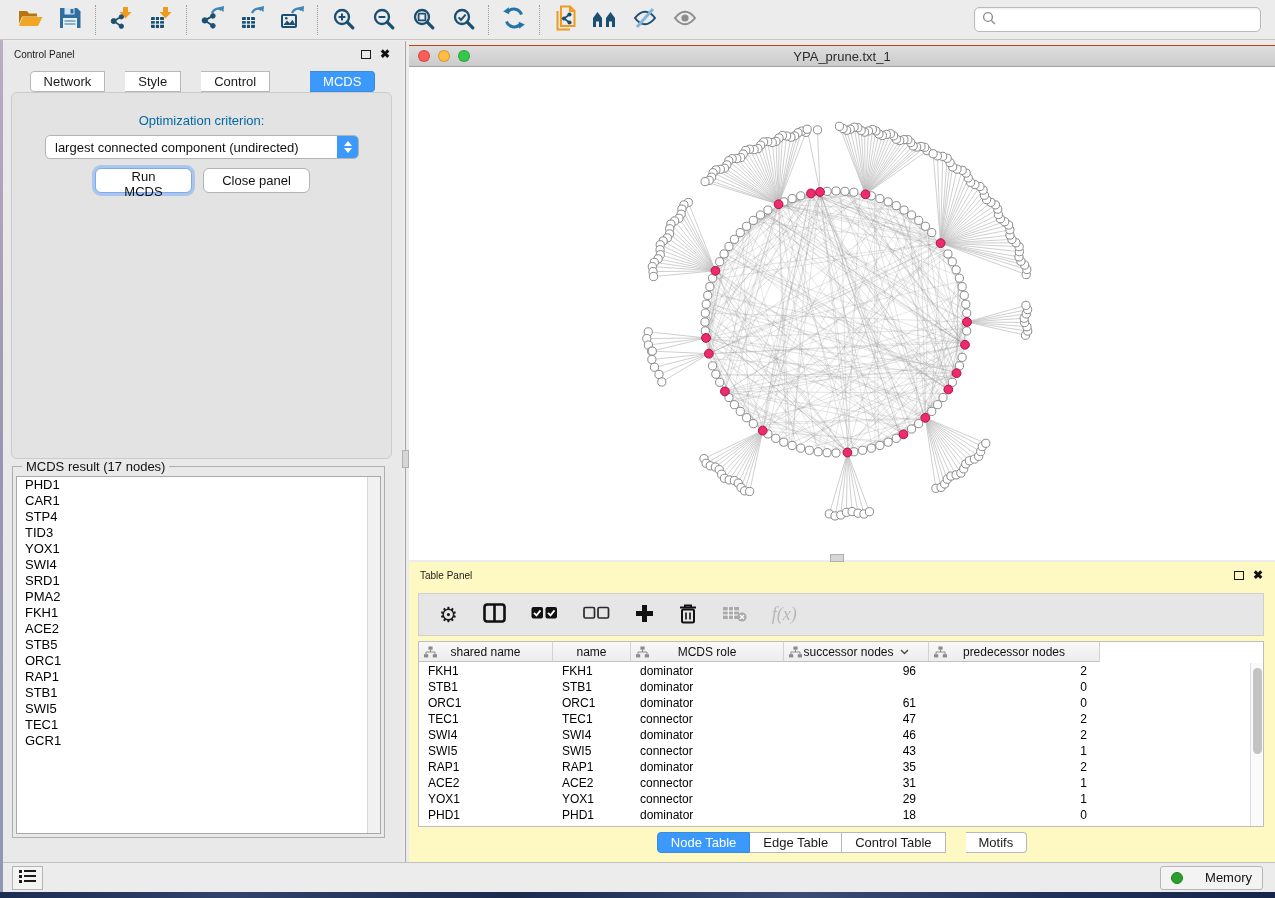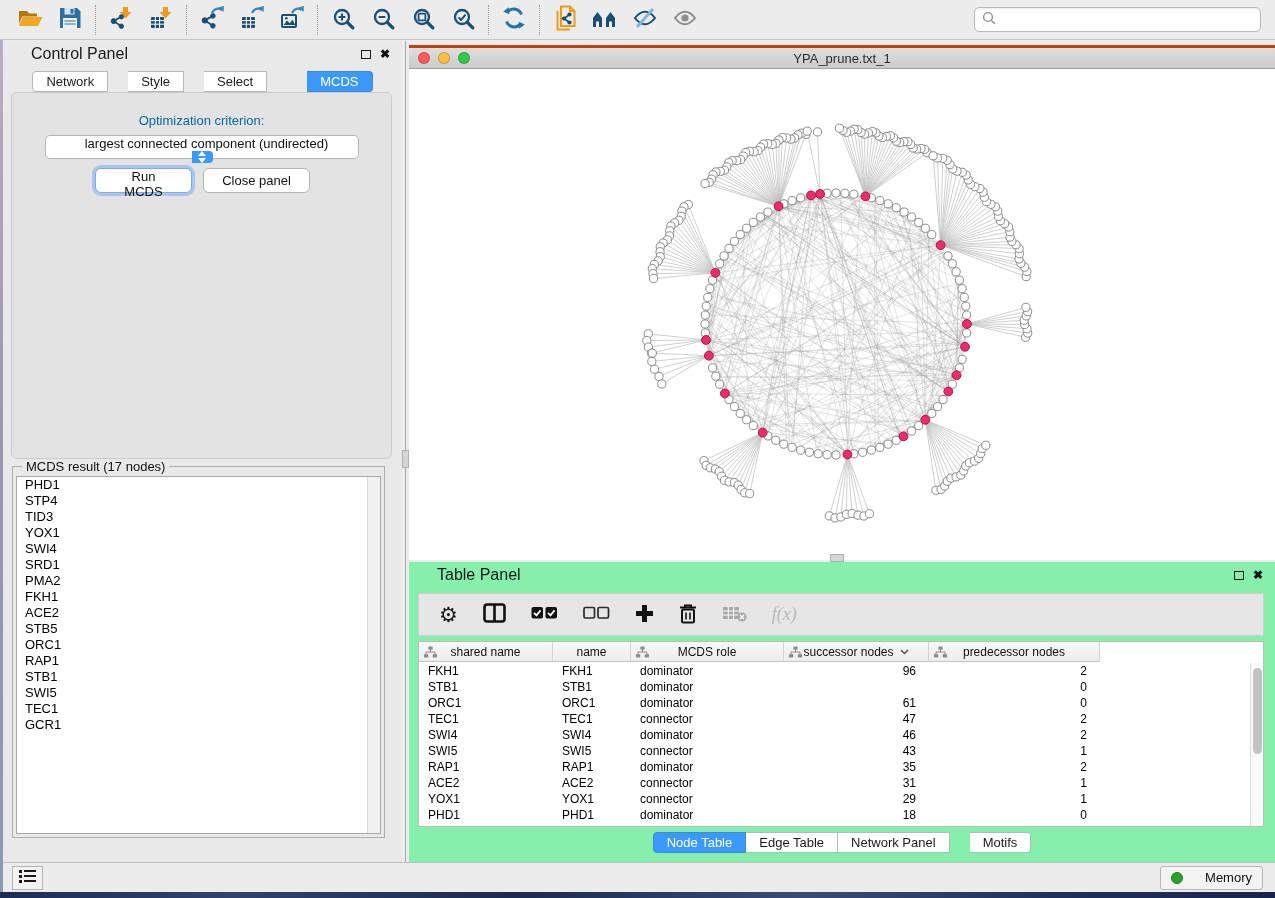--- a/index.html
+++ b/index.html
@@ -20,38 +20,38 @@
     background:transparent; border:none; cursor:default; }
   .tb-sep { width:1px; height:30px; margin:0 5px; border-left:1px dotted #9a9a9a; }
   #toolbar-search { margin-left:auto; margin-right:14px; width:287px; height:25px; background:#fff;
     border:1px solid #b9b9b9; border-radius:5px; display:flex; align-items:center; padding:0 7px;
     box-shadow:inset 0 1px 2px rgba(0,0,0,.08); }
   #toolbar-search input { border:none; outline:none; flex:1; font-size:13px; margin-left:5px; background:transparent; }
 
   
   #control-panel { position:absolute; left:3px; top:41px; width:399px; height:821px; background:#e9e9e9; }
   .panel-head { position:absolute; left:0; top:0; right:0; height:26px; display:flex; align-items:center; }
-  .panel-title { font-size:16px; color:#1a1a1a; padding-left:28px; }
+  .panel-title { font-size:10px; color:#1a1a1a; padding-left:11px; }
   .win-btns { margin-left:auto; display:flex; align-items:center; gap:9px; padding-right:12px; }
   .float-box { width:10px; height:9px; border:1.6px solid #1a1a1a; background:transparent; display:inline-block; }
   .close-x { font-size:12px; font-weight:bold; color:#111; line-height:10px; }
 
   .seg-tabs { display:flex; justify-content:center; }
   .seg-tab { font-size:13px; padding:2px 13px; height:21px; line-height:16px; background:#fff;
     border:1px solid #b7b7b7; border-left:none; color:#1a1a1a; }
   .seg-tab:first-child { border-left:1px solid #b7b7b7; border-radius:4px 0 0 4px; }
   .seg-tab:last-child { border-radius:0 4px 4px 0;margin-left:20px; }
   .seg-tab.active { background:#3b99fc; color:#fff; border-color:#3b8ae0; }
 
   #cp-tabs { position:absolute; left:0; right:0; top:30px; z-index:2;gap:20px; }
   #mcds-panel { position:absolute; left:8px; right:10px; top:51px; height:367px;
     background:#e3e3e3; border:1px solid #cbcbcb; border-radius:6px; }
   #opt-label { position:absolute; left:0; right:0; top:20px; text-align:center; font-size:13px; color:#0369a1; }
   #criterion-select { position:absolute; left:33px; top:42px; width:314px; height:24px; background:#fff;
-    border:1px solid #b3b3b3; border-radius:5px; display:flex; align-items:center;flex-direction:column; }
+    border:1px solid #b3b3b3; border-radius:5px; display:flex; align-items:center; }
   #criterion-select .val { flex:1; font-size:13px; padding-left:9px; color:#111; white-space:nowrap; }
   #criterion-select .cap { width:21px; height:100%; background:#3b99fc; border-radius:0 4px 4px 0;
     display:flex; flex-direction:column; align-items:center; justify-content:center; gap:2px; }
   .tri-up { width:0; height:0; border-left:4px solid transparent; border-right:4px solid transparent; border-bottom:5px solid #fff; }
   .tri-dn { width:0; height:0; border-left:4px solid transparent; border-right:4px solid transparent; border-top:5px solid #fff; }
   .mac-btn { height:25px; background:#fff; border:1px solid #b3b3b3; border-radius:6px; font-size:13px;
     color:#111; padding:0 16px; font-family:"Liberation Sans",sans-serif; }
   #run-btn { position:absolute; left:83px; top:75px; width:97px; border-color:#7fa9e8;
     box-shadow:0 0 0 3px rgba(115,170,245,.5); }
   #close-panel-btn { position:absolute; left:191px; top:75px; width:107px; }
@@ -62,34 +62,34 @@
     border:1px solid #a8a8a8; overflow:hidden; }
   #result-scroll { position:absolute; right:0; top:0; bottom:0; width:13px; background:#f1f1f1; border-left:1px solid #d8d8d8; }
   .mcds-item { font-size:13px; line-height:16px; padding-left:8px; color:#000; }
 
   
   #v-splitter { position:absolute; left:402px; top:41px; width:7px; height:821px; background:#ececec; }
   #v-splitter .line { position:absolute; left:3px; top:0; bottom:0; width:1px; background:#a8a8a8; }
   #v-splitter .grip { position:absolute; left:0; top:409px; width:7px; height:18px; background:#d6d6d6; border:1px solid #b0b0b0; }
 
   
-  #network-window { position:absolute; left:409px; top:45px; width:866px; height:515px; border-top:3px solid #c2410c; }
+  #network-window { position:absolute; left:409px; top:45px; width:866px; height:515px; border-top:1px solid #c2410c; }
   #net-titlebar { position:absolute; left:0; top:0; right:0; height:21px;
     background:linear-gradient(#dedede,#cbcbcb); border-bottom:1px solid #a3a3a3; display:flex; align-items:center; }
   #traffic { display:flex; gap:8px; padding-left:9px; }
   .tl { width:12px; height:12px; border-radius:50%; border:1px solid rgba(0,0,0,.18); }
   #net-title { position:absolute; left:0; right:0; text-align:center; font-size:13px; color:#2b2b2b; }
   #net-canvas { position:absolute; left:0; top:21px; right:0; bottom:0; background:#fff; }
   #net-canvas svg { display:block; }
 
   
   #h-grip { position:absolute; left:830px; top:554px; width:14px; height:8px; background:#d6d6d6; border:1px solid #b0b0b0; }
 
   
-  #table-panel { position:absolute; left:409px; top:562px; width:866px; height:300px; background:#86efac;text-decoration:underline; }
+  #table-panel { position:absolute; left:409px; top:562px; width:866px; height:300px; background:#fef9c3;text-decoration:underline; }
   #tp-toolbar { position:absolute; left:9px; top:31px; width:846px; height:43px; background:#e6e6e6;
     border:1px solid #cfcfcf; display:flex; align-items:center; gap:25px; padding-left:20px; }
   .tp-icon { display:flex; align-items:center; justify-content:center; background:none; border:none; }
   .gear-glyph { font-size:21px; color:#1a1a1a; line-height:20px; }
   .fx-glyph { font-family:"Liberation Serif", serif; font-style:italic; font-size:18px; color:#b3b3b3;text-align:center; }
 
   #node-table { position:absolute; left:9px; top:79px; width:846px; height:186px; background:#fff; border:1px solid #bdbdbd; }
   #tbl-header { position:absolute; left:0; top:0; right:14px; height:20px; display:flex; }
   .th-cell { position:relative; height:20px; background:linear-gradient(#f8f8f8,#ededed);
     border-right:1px solid #d2d2d2; border-bottom:1px solid #c2c2c2; display:flex; align-items:center; justify-content:center; }
@@ -283,40 +283,41 @@
     <div class="panel-head">
       <span class="panel-title">Control Panel</span>
       <span class="win-btns">
         <span class="float-box"></span>
         <span class="close-x">✖</span>
       </span>
     </div>
     <div id="cp-tabs" class="seg-tabs">
         <div class="seg-tab">Network</div>
         <div class="seg-tab">Style</div>
-        <div class="seg-tab">Select</div>
+        <div class="seg-tab">Control</div>
         <div class="seg-tab active">MCDS</div>
       </div>
     <div id="mcds-panel">
       <div id="opt-label">Optimization criterion:</div>
       <div id="criterion-select">
         <span class="val">largest connected component (undirected)</span>
         <span class="cap">
             <span class="tri-up"></span>
             <span class="tri-dn"></span>
           </span>
       </div>
       <button id="run-btn" class="mac-btn">Run MCDS</button>
       <button id="close-panel-btn" class="mac-btn">Close panel</button>
     </div>
     <div id="result-box">
       <span id="result-title">MCDS result (17 nodes)</span>
       <div id="result-list">
         <div id="result-items">
             <div class="mcds-item">PHD1</div>
+            <div class="mcds-item">CAR1</div>
             <div class="mcds-item">STP4</div>
             <div class="mcds-item">TID3</div>
             <div class="mcds-item">YOX1</div>
             <div class="mcds-item">SWI4</div>
             <div class="mcds-item">SRD1</div>
             <div class="mcds-item">PMA2</div>
             <div class="mcds-item">FKH1</div>
             <div class="mcds-item">ACE2</div>
             <div class="mcds-item">STB5</div>
             <div class="mcds-item">ORC1</div>
@@ -1289,21 +1290,21 @@
             <div class="t-cell r" style="width: 171px;">0</div>
           </div>
         </div>
       <div id="tbl-vscroll">
           <div id="tbl-thumb"></div>
         </div>
     </div>
     <div id="tp-tabs" class="seg-tabs">
         <div class="seg-tab active">Node Table</div>
         <div class="seg-tab">Edge Table</div>
-        <div class="seg-tab">Network Panel</div>
+        <div class="seg-tab">Control Table</div>
         <div class="seg-tab">Motifs</div>
       </div>
   </div>
 
   <div id="status-bar">
     <button id="list-btn">
       <span>
         <svg width="20" height="16" viewBox="0 0 20 16">
             <g stroke="#1a1a1a" stroke-width="2">
               <path d="M6 3h12M6 8h12M6 13h12"></path>

